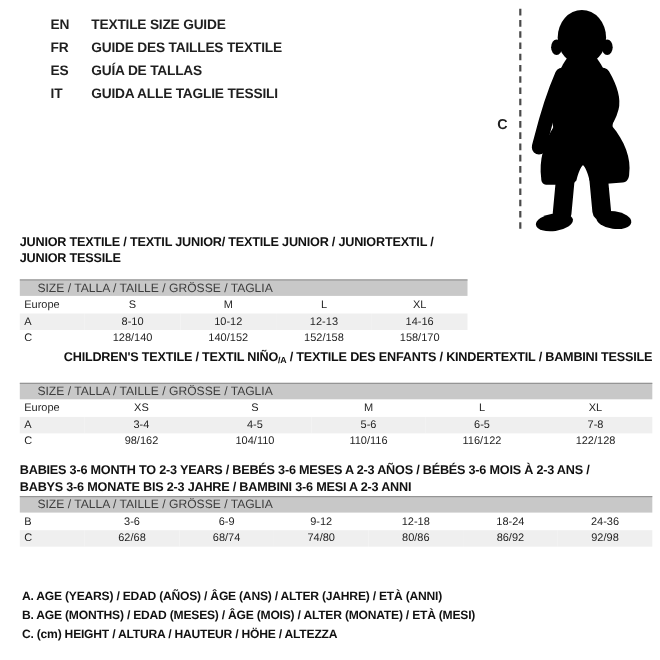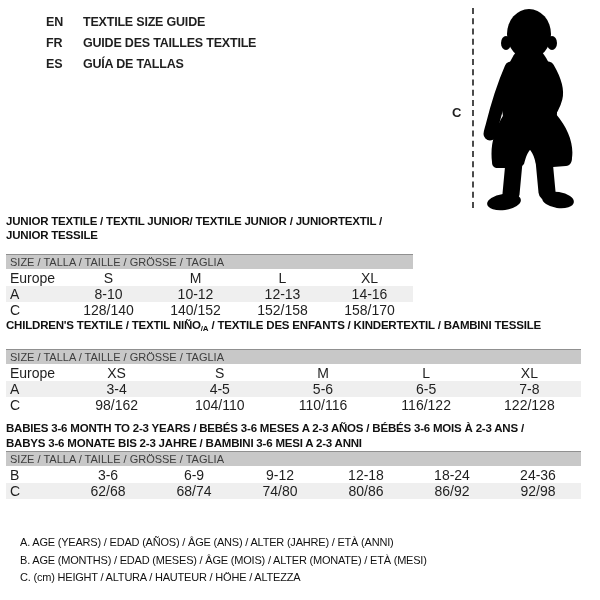--- a/index.html
+++ b/index.html
@@ -14,59 +14,63 @@
   .lang-block { top:12px; left:22px;margin-left:24px; }
   .lang-row { display:flex; line-height:21px; font-weight:bold; font-size:12.5px; letter-spacing:-0.2px; }
   .lang-code { width:37px; }
 
   
   .height-line { left:472px; top:8px; height:200px; width:0; border-left:2px dashed #4a4a4a; }
   .height-label { left:452px; top:105px; font-weight:bold; font-size:13px; }
   .baby-svg { left:478px; top:4px; }
 
   
-  .section { left:6px; }
+  .section { left:18px; }
   .sec1 { top:214px; width:407px; }
   .sec2 { top:318px; width:575px; }
   .sec3 { top:421px; width:575px; }
   .sec-title { font-weight:bold; font-size:11.5px; letter-spacing:-0.2px; line-height:14px; color:#111; }
   .sec1 .sec-title { margin-bottom:12px; }
-  .sec2 .sec-title { margin-bottom:13px; }
+  .sec2 .sec-title { margin-bottom:13px;margin-left:40px; }
   .sec3 .sec-title { line-height:15px; }
   .sub-a { font-size:8px; vertical-align:-2px; }
 
   .size-bar {
     background:#c8c8c8; border-top:1px solid #909090;
-    height:14px; line-height:14px; padding-left:4px;
+    height:14px; line-height:14px; padding-left:16px;
     font-size:11px; color:#3d3d3d;
   }
   table.size-table { width:100%; border-collapse:collapse; table-layout:fixed; margin-top:1px; }
-  table.size-table td { height:15px; padding:0; font-size:14px; color:#1f1f1f; text-align:center;margin-top:41px; }
+  table.size-table td { height:15px; padding:0; font-size:10px; color:#1f1f1f; text-align:center;margin-top:41px; }
   table.size-table td.rowlabel { width:55px; text-align:left; padding-left:4px; }
   tr.shaded { background:#efefef; }
 
   
   .legend { top:534px; left:20px; }
-  .legend-line { font-weight:normal; font-size:11px; letter-spacing:-0.2px; line-height:17.5px; color:#111; }
+  .legend-line { font-weight:bold; font-size:11px; letter-spacing:-0.2px; line-height:17.5px; color:#111; }
 </style>
 </head>
 <body>
 
 <div class="abs lang-block">
   <div class="lang-row">
     <span class="lang-code">EN</span>
     <span>TEXTILE SIZE GUIDE</span>
   </div>
   <div class="lang-row">
     <span class="lang-code">FR</span>
     <span>GUIDE DES TAILLES TEXTILE</span>
   </div>
   <div class="lang-row">
     <span class="lang-code">ES</span>
     <span>GUÍA DE TALLAS</span>
+  </div>
+  <div class="lang-row">
+    <span class="lang-code">IT</span>
+    <span>GUIDA ALLE TAGLIE TESSILI</span>
   </div>
 </div>
 
 <div class="abs height-line"></div>
 <div class="abs height-label">C</div>
 <svg class="abs baby-svg" width="112" height="210" viewBox="0 0 112 210" xmlns="http://www.w3.org/2000/svg">
   <g fill="#000000" stroke="none">
     <ellipse cx="51" cy="30" rx="22" ry="25"></ellipse>
     <ellipse cx="28" cy="39" rx="5" ry="7"></ellipse>
     <ellipse cx="74" cy="39" rx="5" ry="7"></ellipse>

